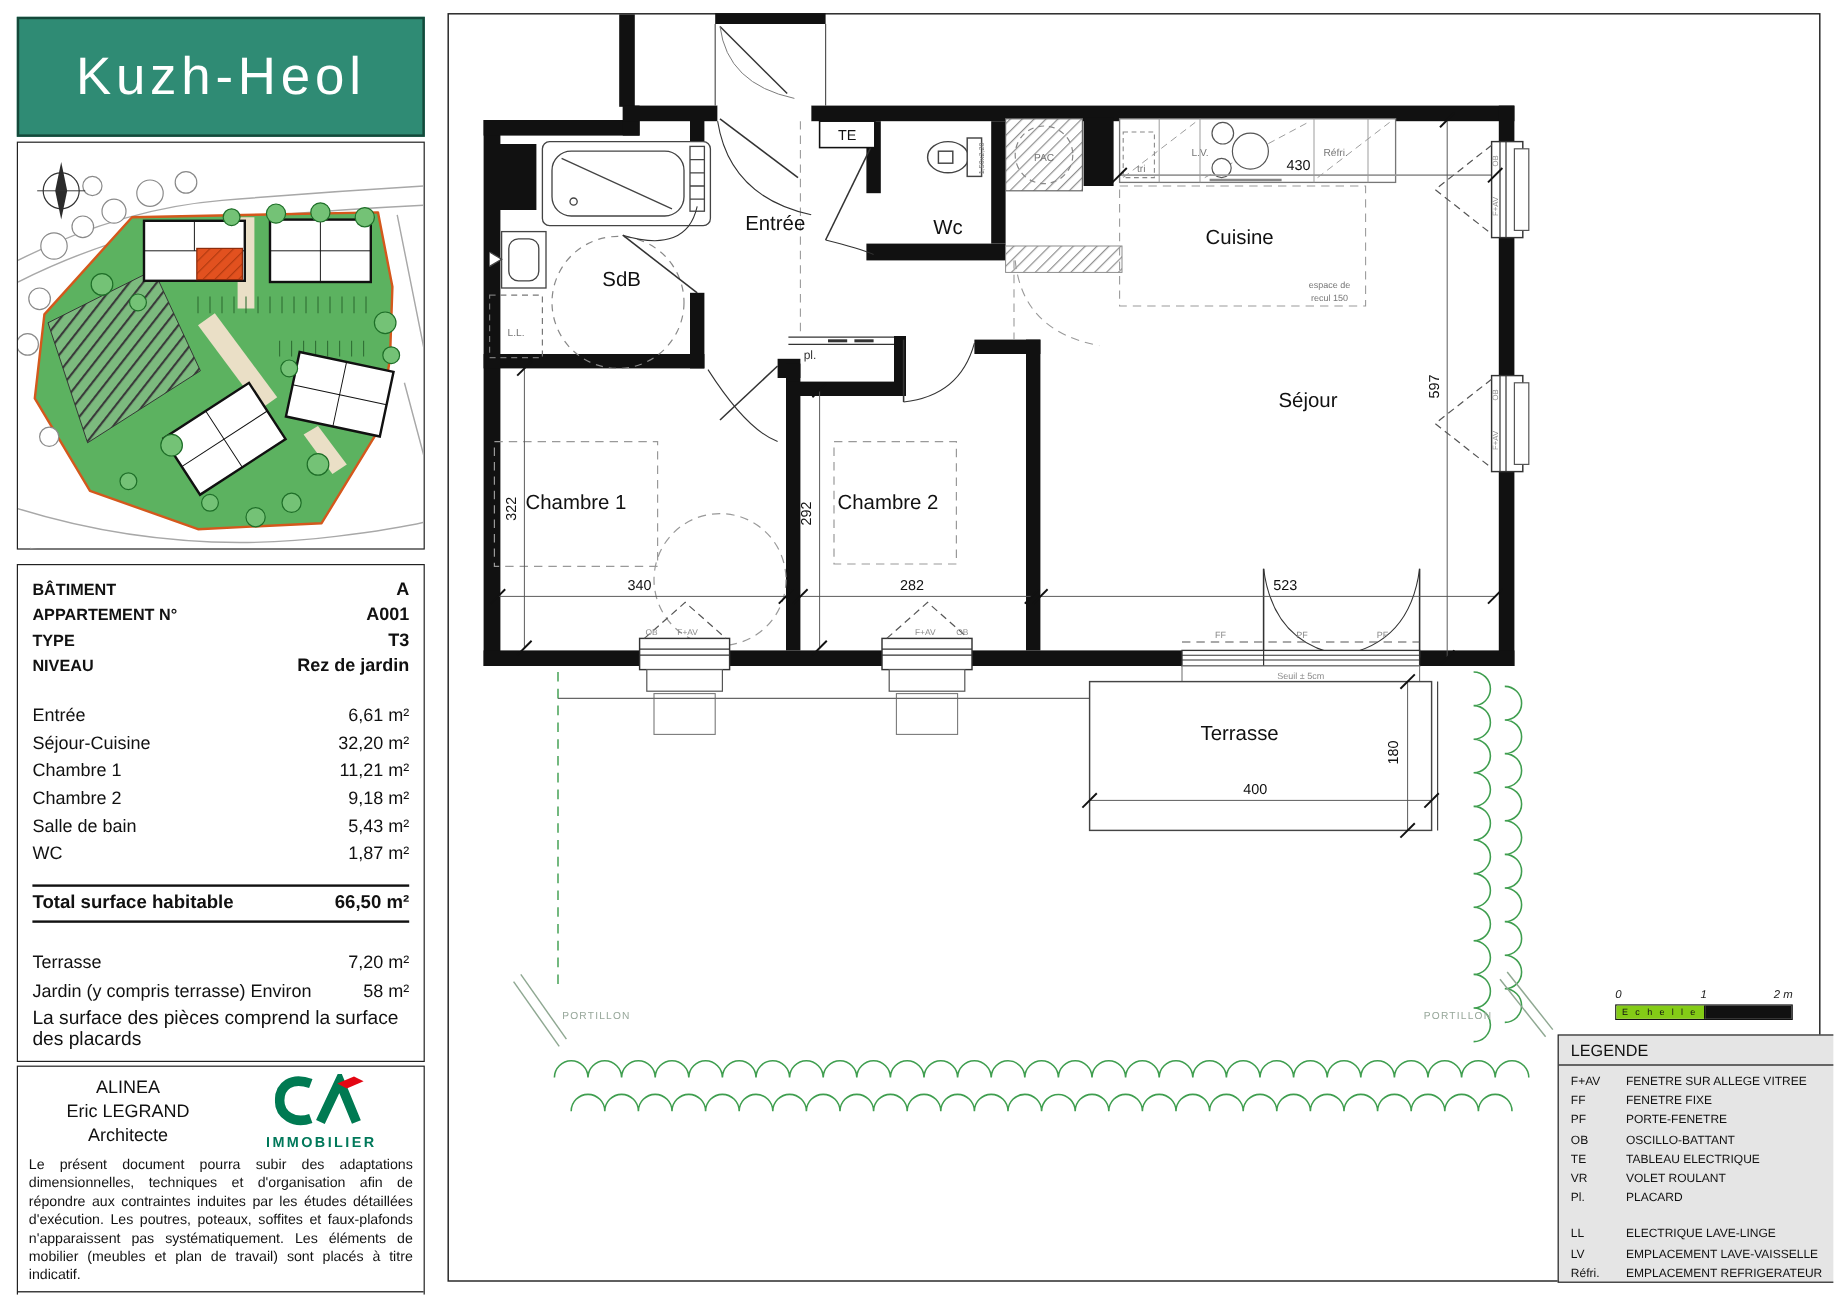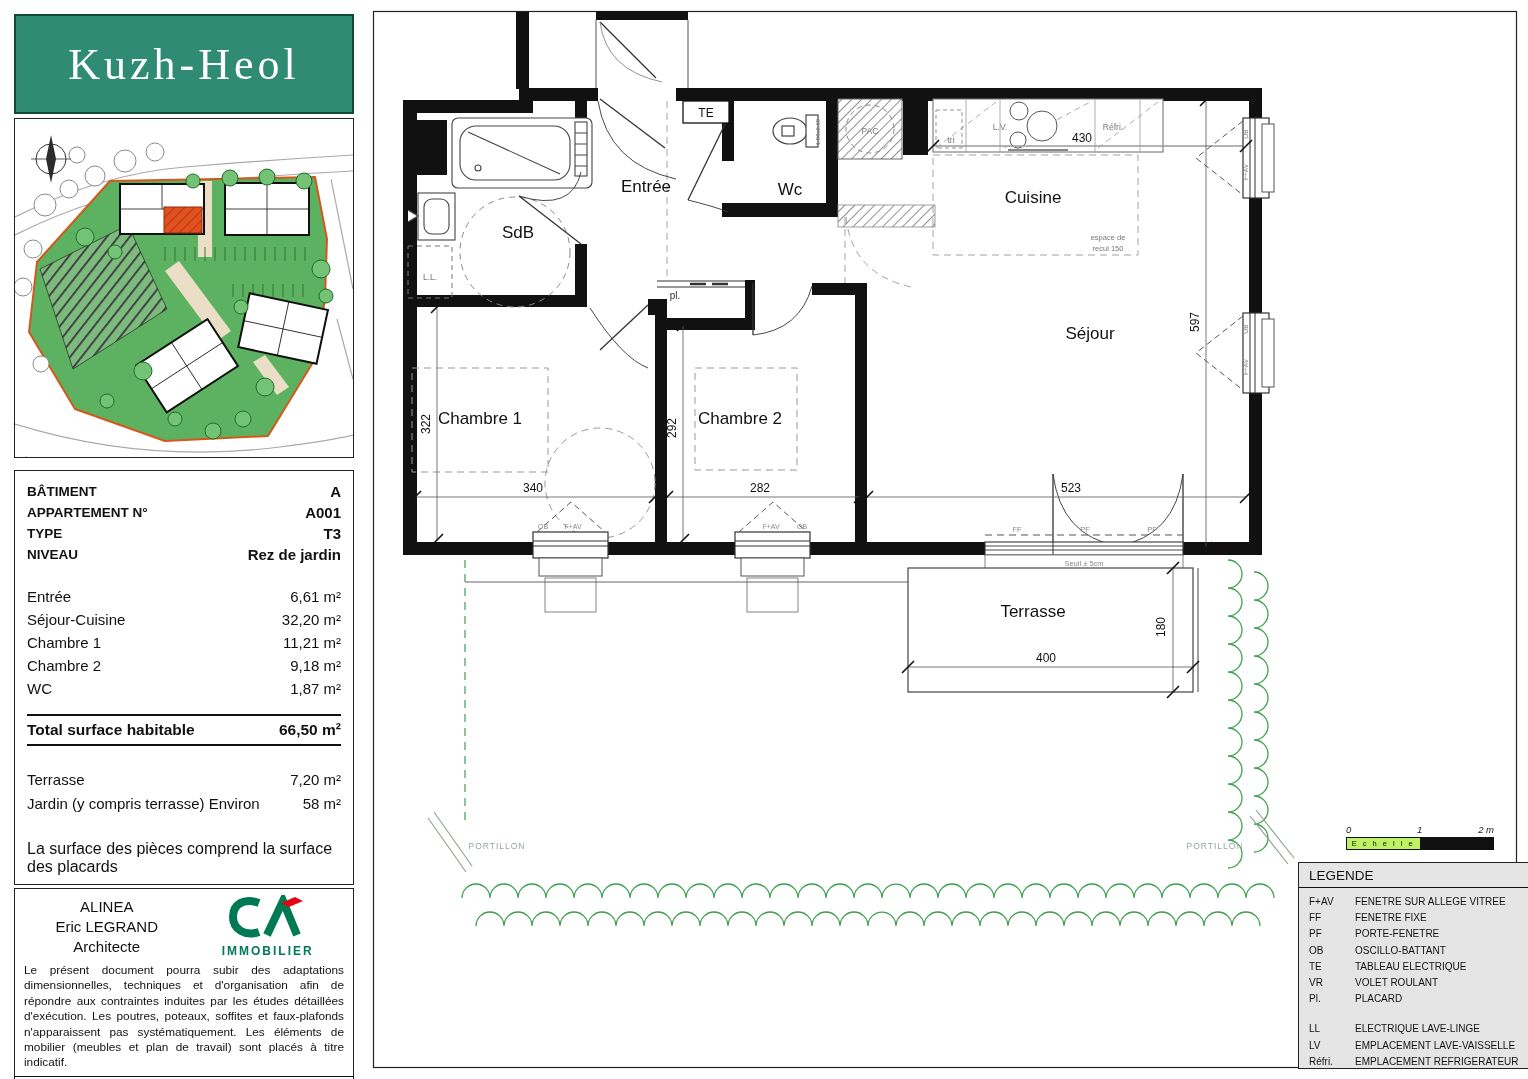--- a/index.html
+++ b/index.html
@@ -3,21 +3,21 @@
 <meta charset="utf-8">
 <style>
   html,body{margin:0;padding:0;background:#fff;}
   .page{position:relative;width:1528px;height:1079px;background:#fff;overflow:hidden;
         font-family:"Liberation Sans",sans-serif;color:#111;}
   .box{position:absolute;border:1px solid #222;background:#fff;box-sizing:border-box;}
 
   
   #logo-box{left:14px;top:14px;width:340px;height:100px;background:#2f8b74;border:2px solid #14493a;
             display:flex;align-items:center;justify-content:center;}
-  #logo-box .logo-text{font-family:Liberation Serif, serif;font-size:44px;color:#fff;letter-spacing:4px;font-weight:400;}
+  #logo-box .logo-text{font-family:Liberation Sans, sans-serif;font-size:44px;color:#fff;letter-spacing:4px;font-weight:400;}
 
   
   #map-box{left:14px;top:118px;width:340px;height:340px;}
 
   
   #info-box{left:14px;top:470px;width:340px;height:415px;font-size:15px;}
   #info-box .inner{padding:10px 12px 0 12px;text-align:right;}
   .irow{display:flex;justify-content:space-between;line-height:21px;}
   .irow.hdr{font-weight:bold;font-size:13.5px;}
   .irow.hdr .val{font-size:15px;}
@@ -52,21 +52,21 @@
   .lrow .ab{width:46px;flex:none;}
   .lgap{height:14px;}
 
   
   #scale-bar{position:absolute;left:974px;top:814px;width:148px;height:40px;font-size:9.5px;}
   .scale-nums{position:relative;height:13px;font-style:italic;color:#222;}
   .scale-nums .s0{position:absolute;left:0;}
   .scale-nums .s1{position:absolute;left:48%;}
   .scale-nums .s2{position:absolute;right:0;}
   .scale-strip{display:flex;height:11px;border:1px solid #111;}
-  .scale-left{width:50%;background:#bef264;border-right:1px solid #111;text-align:center;
+  .scale-left{width:50%;background:#84cc16;border-right:1px solid #111;text-align:center;
               font-size:7.5px;letter-spacing:2px;line-height:11px;}
   .scale-right{width:50%;background:#111;}
 </style>
 </head>
 <body>
 
 <div class="page">
 
   <div id="logo-box" class="box">
     <span class="logo-text">Kuzh-Heol</span>
@@ -194,20 +194,24 @@
             <span>Séjour-Cuisine</span>
             <span>32,20 m²</span>
           </div>
         <div class="irow">
             <span>Chambre 1</span>
             <span>11,21 m²</span>
           </div>
         <div class="irow">
             <span>Chambre 2</span>
             <span>9,18 m²</span>
+          </div>
+        <div class="irow">
+            <span>Salle de bain</span>
+            <span>5,43 m²</span>
           </div>
         <div class="irow">
             <span>WC</span>
             <span>1,87 m²</span>
           </div>
       </div>
 
       <div class="total-row">
         <span>Total surface habitable</span>
           <span>66,50 m²</span>

